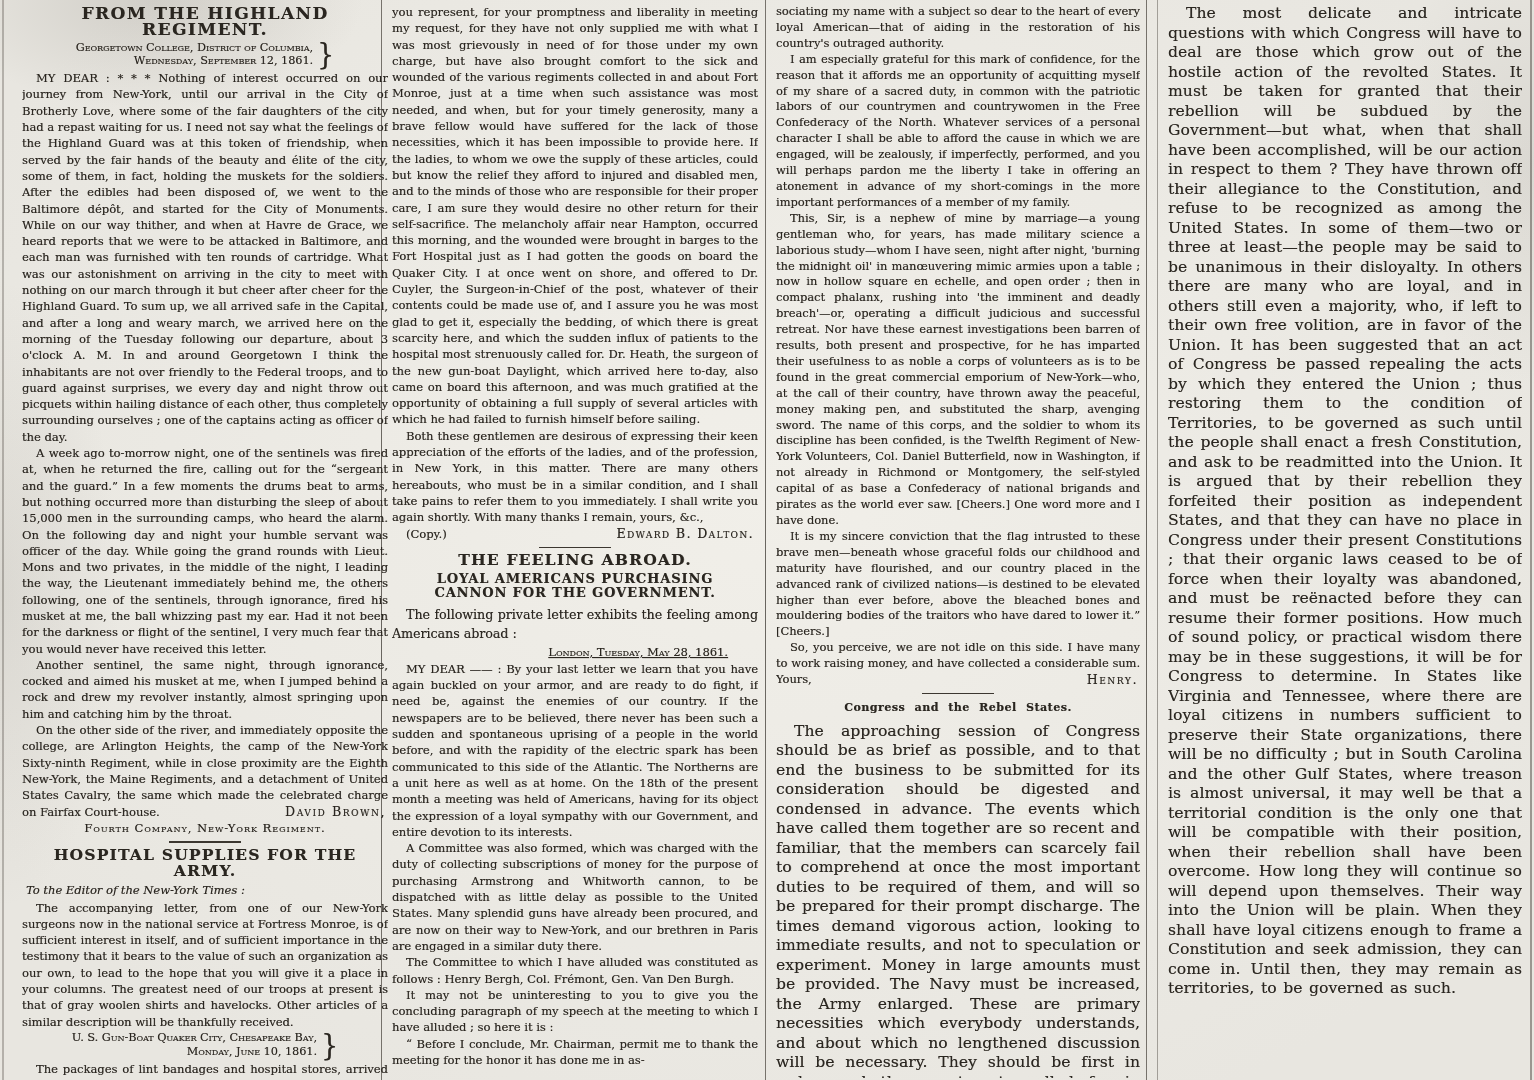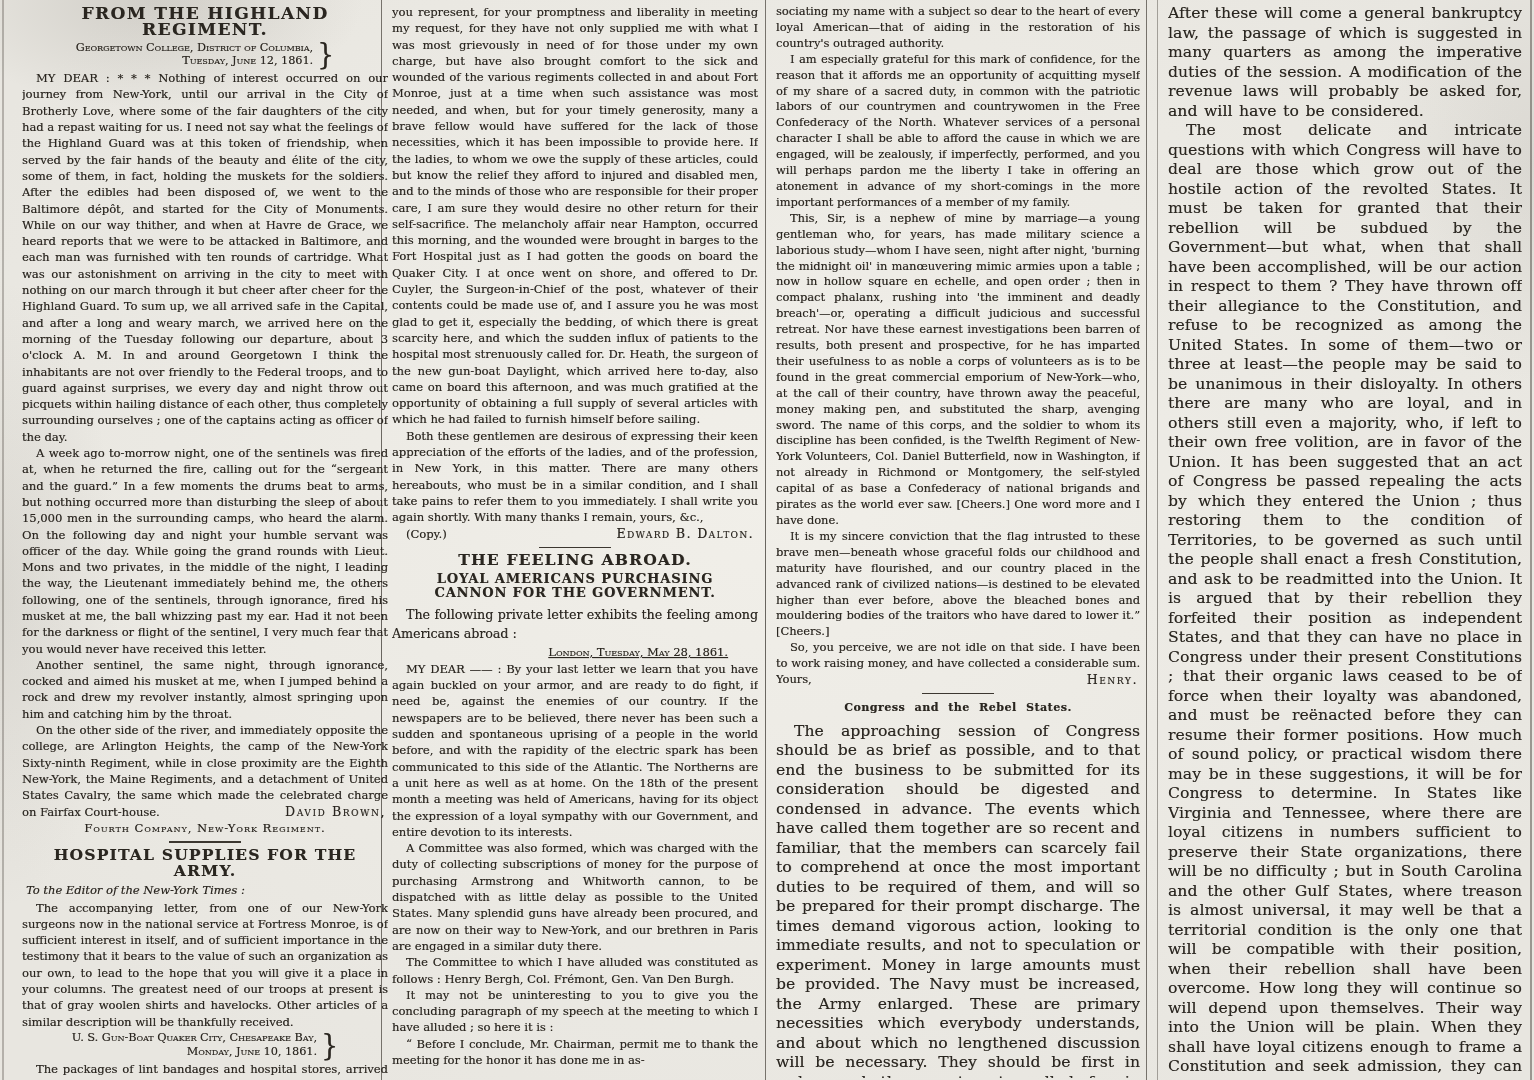--- a/index.html
+++ b/index.html
@@ -64,21 +64,21 @@
   <div class="vrule" style="left:381px;"></div>
   <div class="vrule" style="left:765px;"></div>
   <div class="vrule" style="left:1146px;"></div>
   <div class="vrule" style="left:1157px; opacity:.45;"></div>
 
   <div class="col col-small" id="col1">
     <div class="head1">FROM THE HIGHLAND REGIMENT.</div>
     <div class="dateline-wrap">
       <div class="dl">
         <span>Georgetown College, District of Columbia,</span>
-        <span class="l2">Tuesday, June 12, 1861.</span>
+        <span class="l2">Wednesday, September 12, 1861.</span>
       </div>
       <span class="brace">}</span>
     </div>
     <p class="p">MY DEAR : * * * Nothing of interest occurred on our journey from New-York, until our arrival in the City of Brotherly Love, where some of the fair daughters of the city had a repast waiting for us. I need not say what the feelings of the Highland Guard was at this token of friendship, when served by the fair hands of the beauty and élite of the city, some of them, in fact, holding the muskets for the soldiers. After the edibles had been disposed of, we went to the Baltimore dépôt, and started for the City of Monuments. While on our way thither, and when at Havre de Grace, we heard reports that we were to be attacked in Baltimore, and each man was furnished with ten rounds of cartridge. What was our astonishment on arriving in the city to meet with nothing on our march through it but cheer after cheer for the Highland Guard. To sum up, we all arrived safe in the Capital, and after a long and weary march, we arrived here on the morning of the Tuesday following our departure, about 3 o'clock A. M. In and around Georgetown I think the inhabitants are not over friendly to the Federal troops, and to guard against surprises, we every day and night throw out picquets within hailing distance of each other, thus completely surrounding ourselves ; one of the captains acting as officer of the day.</p>
     <p class="p">A week ago to-morrow night, one of the sentinels was fired at, when he returned the fire, calling out for the “sergeant and the guard.” In a few moments the drums beat to arms, but nothing occurred more than disturbing the sleep of about 15,000 men in the surrounding camps, who heard the alarm. On the following day and night your humble servant was officer of the day. While going the grand rounds with Lieut. Mons and two privates, in the middle of the night, I leading the way, the Lieutenant immediately behind me, the others following, one of the sentinels, through ignorance, fired his musket at me, the ball whizzing past my ear. Had it not been for the darkness or flight of the sentinel, I very much fear that you would never have received this letter.</p>
     <p class="p">Another sentinel, the same night, through ignorance, cocked and aimed his musket at me, when I jumped behind a rock and drew my revolver instantly, almost springing upon him and catching him by the throat.</p>
     <p class="p p-rel"><span>On the other side of the river, and immediately opposite the college, are Arlington Heights, the camp of the New-York Sixty-ninth Regiment, while in close proximity are the Eighth New-York, the Maine Regiments, and a detachment of United States Cavalry, the same which made the celebrated charge on Fairfax Court-house.</span>
       <span class="inline-sig">David Brown,</span></p>
     <p class="sig-center">Fourth Company, New-York Regiment.</p>
     <div class="rule"></div>
@@ -113,28 +113,27 @@
     <p class="p">The Committee to which I have alluded was constituted as follows : Henry Bergh, Col. Frémont, Gen. Van Den Burgh.</p>
     <p class="p">It may not be uninteresting to you to give you the concluding paragraph of my speech at the meeting to which I have alluded ; so here it is :</p>
     <p class="p">“ Before I conclude, Mr. Chairman, permit me to thank the meeting for the honor it has done me in as-</p>
   </div>
 
   <div class="col" id="col3">
     <p class="p0">sociating my name with a subject so dear to the heart of every loyal American—that of aiding in the restoration of his country's outraged authority.</p>
     <p class="p">I am especially grateful for this mark of confidence, for the reason that it affords me an opportunity of acquitting myself of my share of a sacred duty, in common with the patriotic labors of our countrymen and countrywomen in the Free Confederacy of the North. Whatever services of a personal character I shall be able to afford the cause in which we are engaged, will be zealously, if imperfectly, performed, and you will perhaps pardon me the liberty I take in offering an atonement in advance of my short-comings in the more important performances of a member of my family.</p>
     <p class="p">This, Sir, is a nephew of mine by marriage—a young gentleman who, for years, has made military science a laborious study—whom I have seen, night after night, 'burning the midnight oil' in manœuvering mimic armies upon a table ; now in hollow square en echelle, and open order ; then in compact phalanx, rushing into 'the imminent and deadly breach'—or, operating a difficult judicious and successful retreat. Nor have these earnest investigations been barren of results, both present and prospective, for he has imparted their usefulness to as noble a corps of volunteers as is to be found in the great commercial emporium of New-York—who, at the call of their country, have thrown away the peaceful, money making pen, and substituted the sharp, avenging sword. The name of this corps, and the soldier to whom its discipline has been confided, is the Twelfth Regiment of New-York Volunteers, Col. Daniel Butterfield, now in Washington, if not already in Richmond or Montgomery, the self-styled capital of as base a Confederacy of national brigands and pirates as the world ever saw. [Cheers.] One word more and I have done.</p>
     <p class="p">It is my sincere conviction that the flag intrusted to these brave men—beneath whose graceful folds our childhood and maturity have flourished, and our country placed in the advanced rank of civilized nations—is destined to be elevated higher than ever before, above the bleached bones and mouldering bodies of the traitors who have dared to lower it.” [Cheers.]</p>
-    <p class="p p-rel"><span>So, you perceive, we are not idle on that side. I have been to work raising money, and have collected a considerable sum.  Yours,</span>
+    <p class="p p-rel"><span>So, you perceive, we are not idle on this side. I have many to work raising money, and have collected a considerable sum.  Yours,</span>
       <span class="inline-sig">Henry.</span></p>
     <div class="rule"></div>
     <div class="editorial">
       <div class="head3">Congress and the Rebel States.</div>
       <p class="p" style="text-indent:18px;">The approaching session of Congress should be as brief as possible, and to that end the business to be submitted for its consideration should be digested and condensed in advance. The events which have called them together are so recent and familiar, that the members can scarcely fail to comprehend at once the most important duties to be required of them, and will so be prepared for their prompt discharge. The times demand vigorous action, looking to immediate results, and not to speculation or experiment. Money in large amounts must be provided. The Navy must be increased, the Army enlarged. These are primary necessities which everybody understands, and about which no lengthened discussion will be necessary. They should be first in order, and the enactments called for in regard to them should be promptly made.</p>
     </div>
   </div>
 
   <div class="col editorial" id="col4">
-    <p class="p0">After these will come a general bankruptcy law, the passage of which is suggested in many quarters as among the imperative duties of the session. A modification of the revenue laws will probably be asked for, and will have to be considered.</p>
     <p class="p" style="text-indent:18px;">The most delicate and intricate questions with which Congress will have to deal are those which grow out of the hostile action of the revolted States. It must be taken for granted that their rebellion will be subdued by the Government—but what, when that shall have been accomplished, will be our action in respect to them ? They have thrown off their allegiance to the Constitution, and refuse to be recognized as among the United States. In some of them—two or three at least—the people may be said to be unanimous in their disloyalty. In others there are many who are loyal, and in others still even a majority, who, if left to their own free volition, are in favor of the Union. It has been suggested that an act of Congress be passed repealing the acts by which they entered the Union ; thus restoring them to the condition of Territories, to be governed as such until the people shall enact a fresh Constitution, and ask to be readmitted into the Union. It is argued that by their rebellion they forfeited their position as independent States, and that they can have no place in Congress under their present Constitutions ; that their organic laws ceased to be of force when their loyalty was abandoned, and must be reënacted before they can resume their former positions. How much of sound policy, or practical wisdom there may be in these suggestions, it will be for Congress to determine. In States like Virginia and Tennessee, where there are loyal citizens in numbers sufficient to preserve their State organizations, there will be no difficulty ; but in South Carolina and the other Gulf States, where treason is almost universal, it may well be that a territorial condition is the only one that will be compatible with their position, when their rebellion shall have been overcome. How long they will continue so will depend upon themselves. Their way into the Union will be plain. When they shall have loyal citizens enough to frame a Constitution and seek admission, they can come in. Until then, they may remain as territories, to be governed as such.</p>
 
   </div>
 
 </div>
 
 </body></html>

